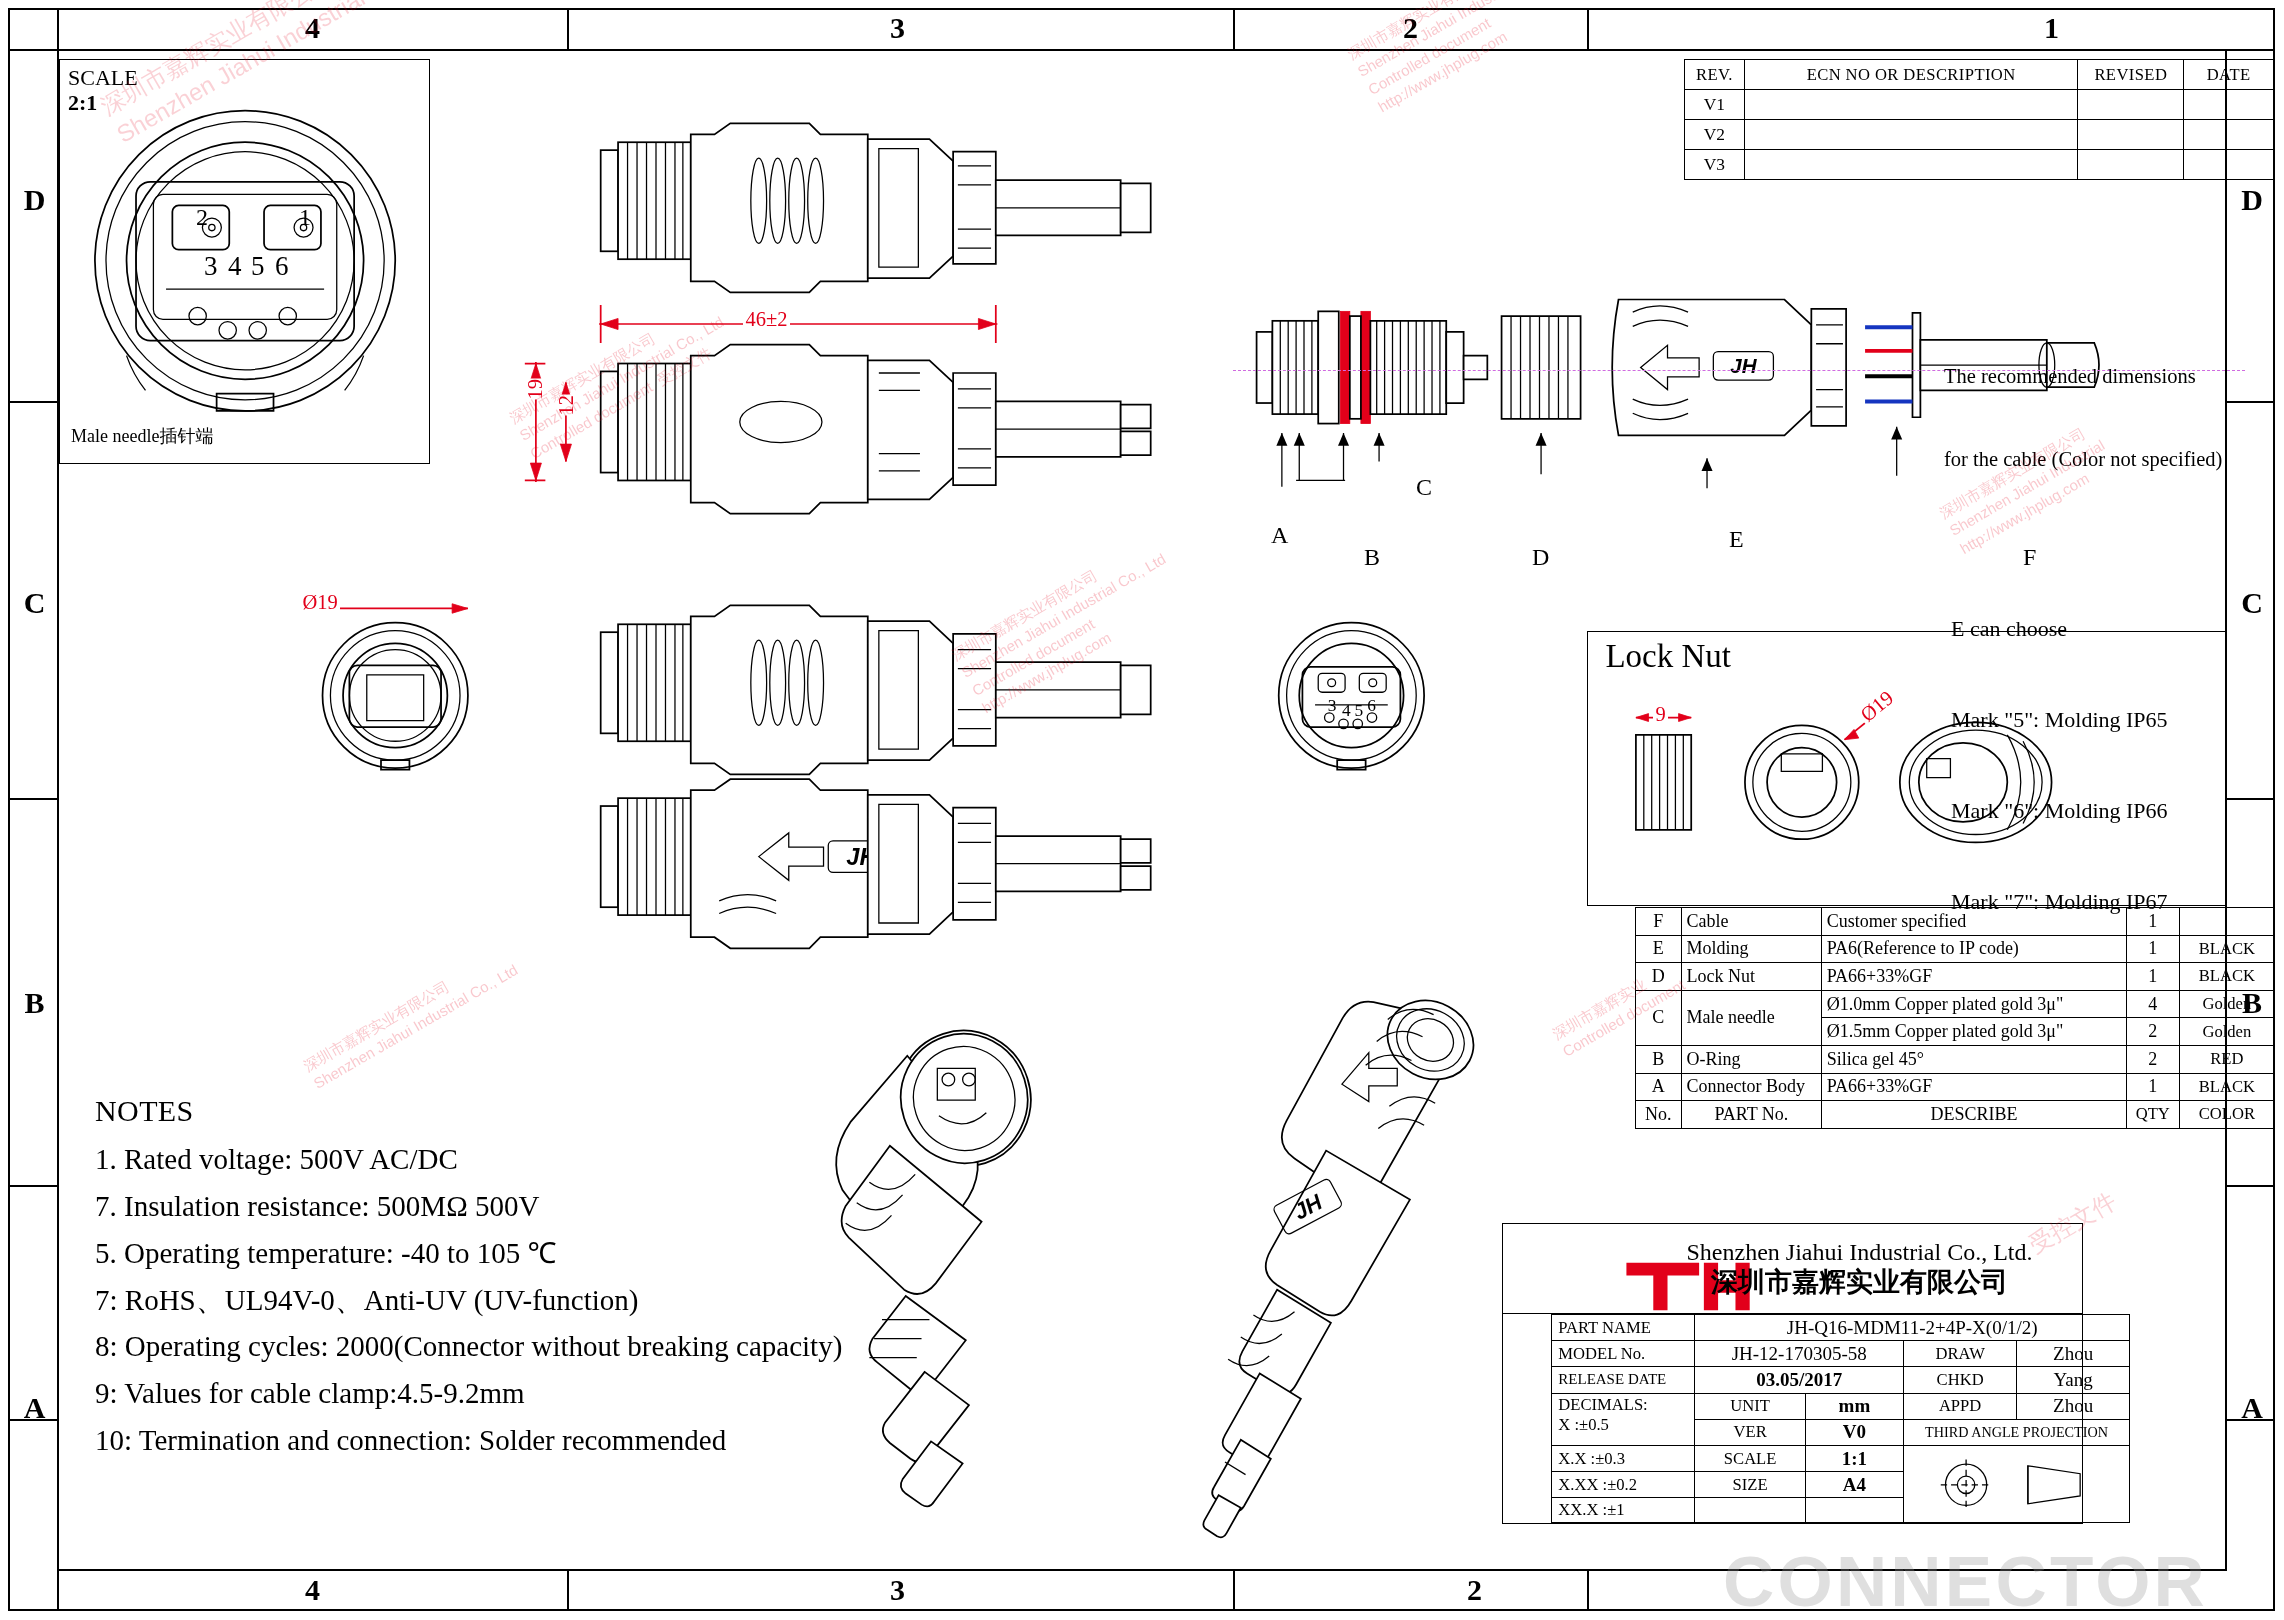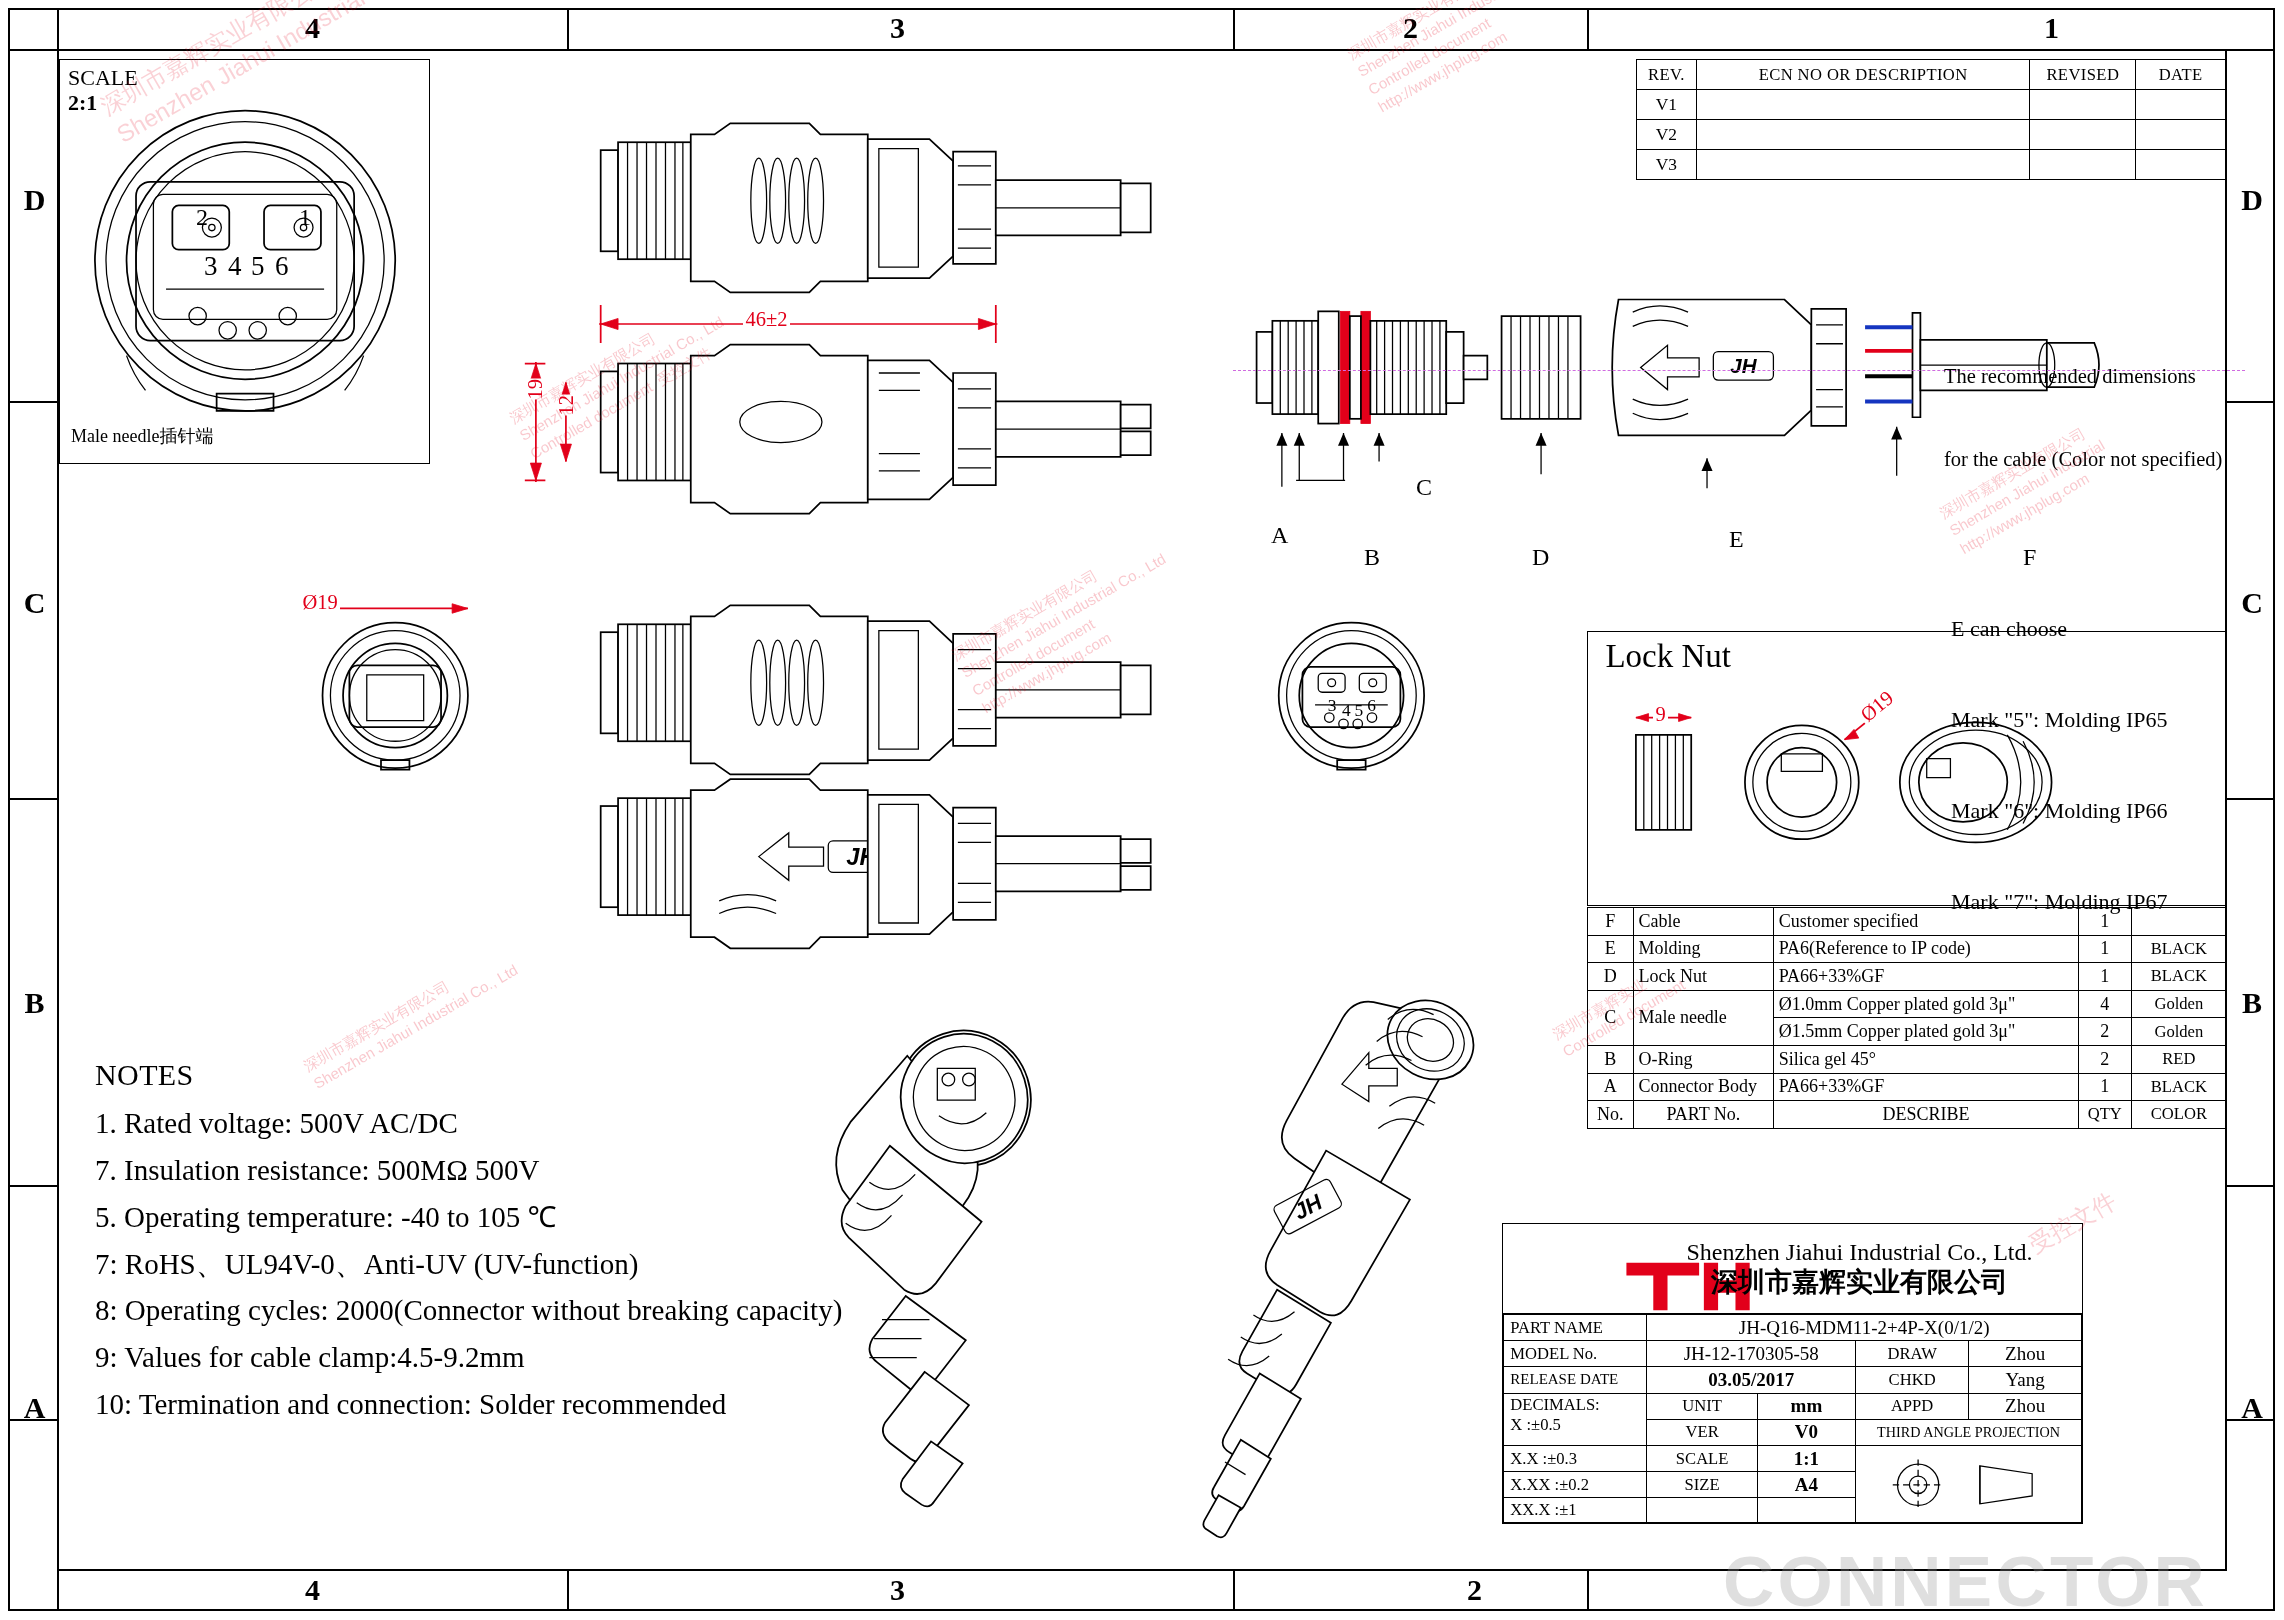--- a/index.html
+++ b/index.html
@@ -10,25 +10,25 @@
   .frame-outer{position:absolute;left:8px;top:8px;width:2267px;height:1603px;border:2.4px solid #000;box-sizing:border-box;}
   .frame-inner{position:absolute;left:57px;top:49px;width:2170px;height:1522px;border:2.4px solid #000;box-sizing:border-box;}
 
   .zone-lbl{position:absolute;font-size:30px;font-weight:bold;text-align:center;font-family:"Liberation Serif",serif;}
   .zone-tick{position:absolute;background:#000;}
 
   
   .txt{position:absolute;white-space:pre;}
 
   
-  #notes{position:absolute;left:95px;top:1051px;font-size:29px;line-height:1.62;}
+  #notes{position:absolute;left:95px;top:1087px;font-size:29px;line-height:1.62;}
   #notes .ttl{font-size:30px;letter-spacing:0.4px;}
 
   
-  table{border-collapse:collapse;}
+  table{border-collapse:collapse;margin-left:48px;}
   #rev-table{position:absolute;left:1636px;top:59px;width:590px;font-size:17.4px;}
   #rev-table td,#rev-table th{border:1.6px solid #000;height:27px;font-weight:normal;font-family:"Liberation Serif",serif;text-align:center;}
   #rev-table th{font-size:16.6px;letter-spacing:0.4px;}
 
   
   #bom{position:absolute;left:1587px;top:907px;width:640px;font-size:18px;}
   #bom td{border:1.6px solid #000;height:25px;padding:0.8px 4.7px;font-family:"Liberation Serif",serif;}
   #bom .c{text-align:center;}
   #bom .sm{font-size:16.6px;}
 

